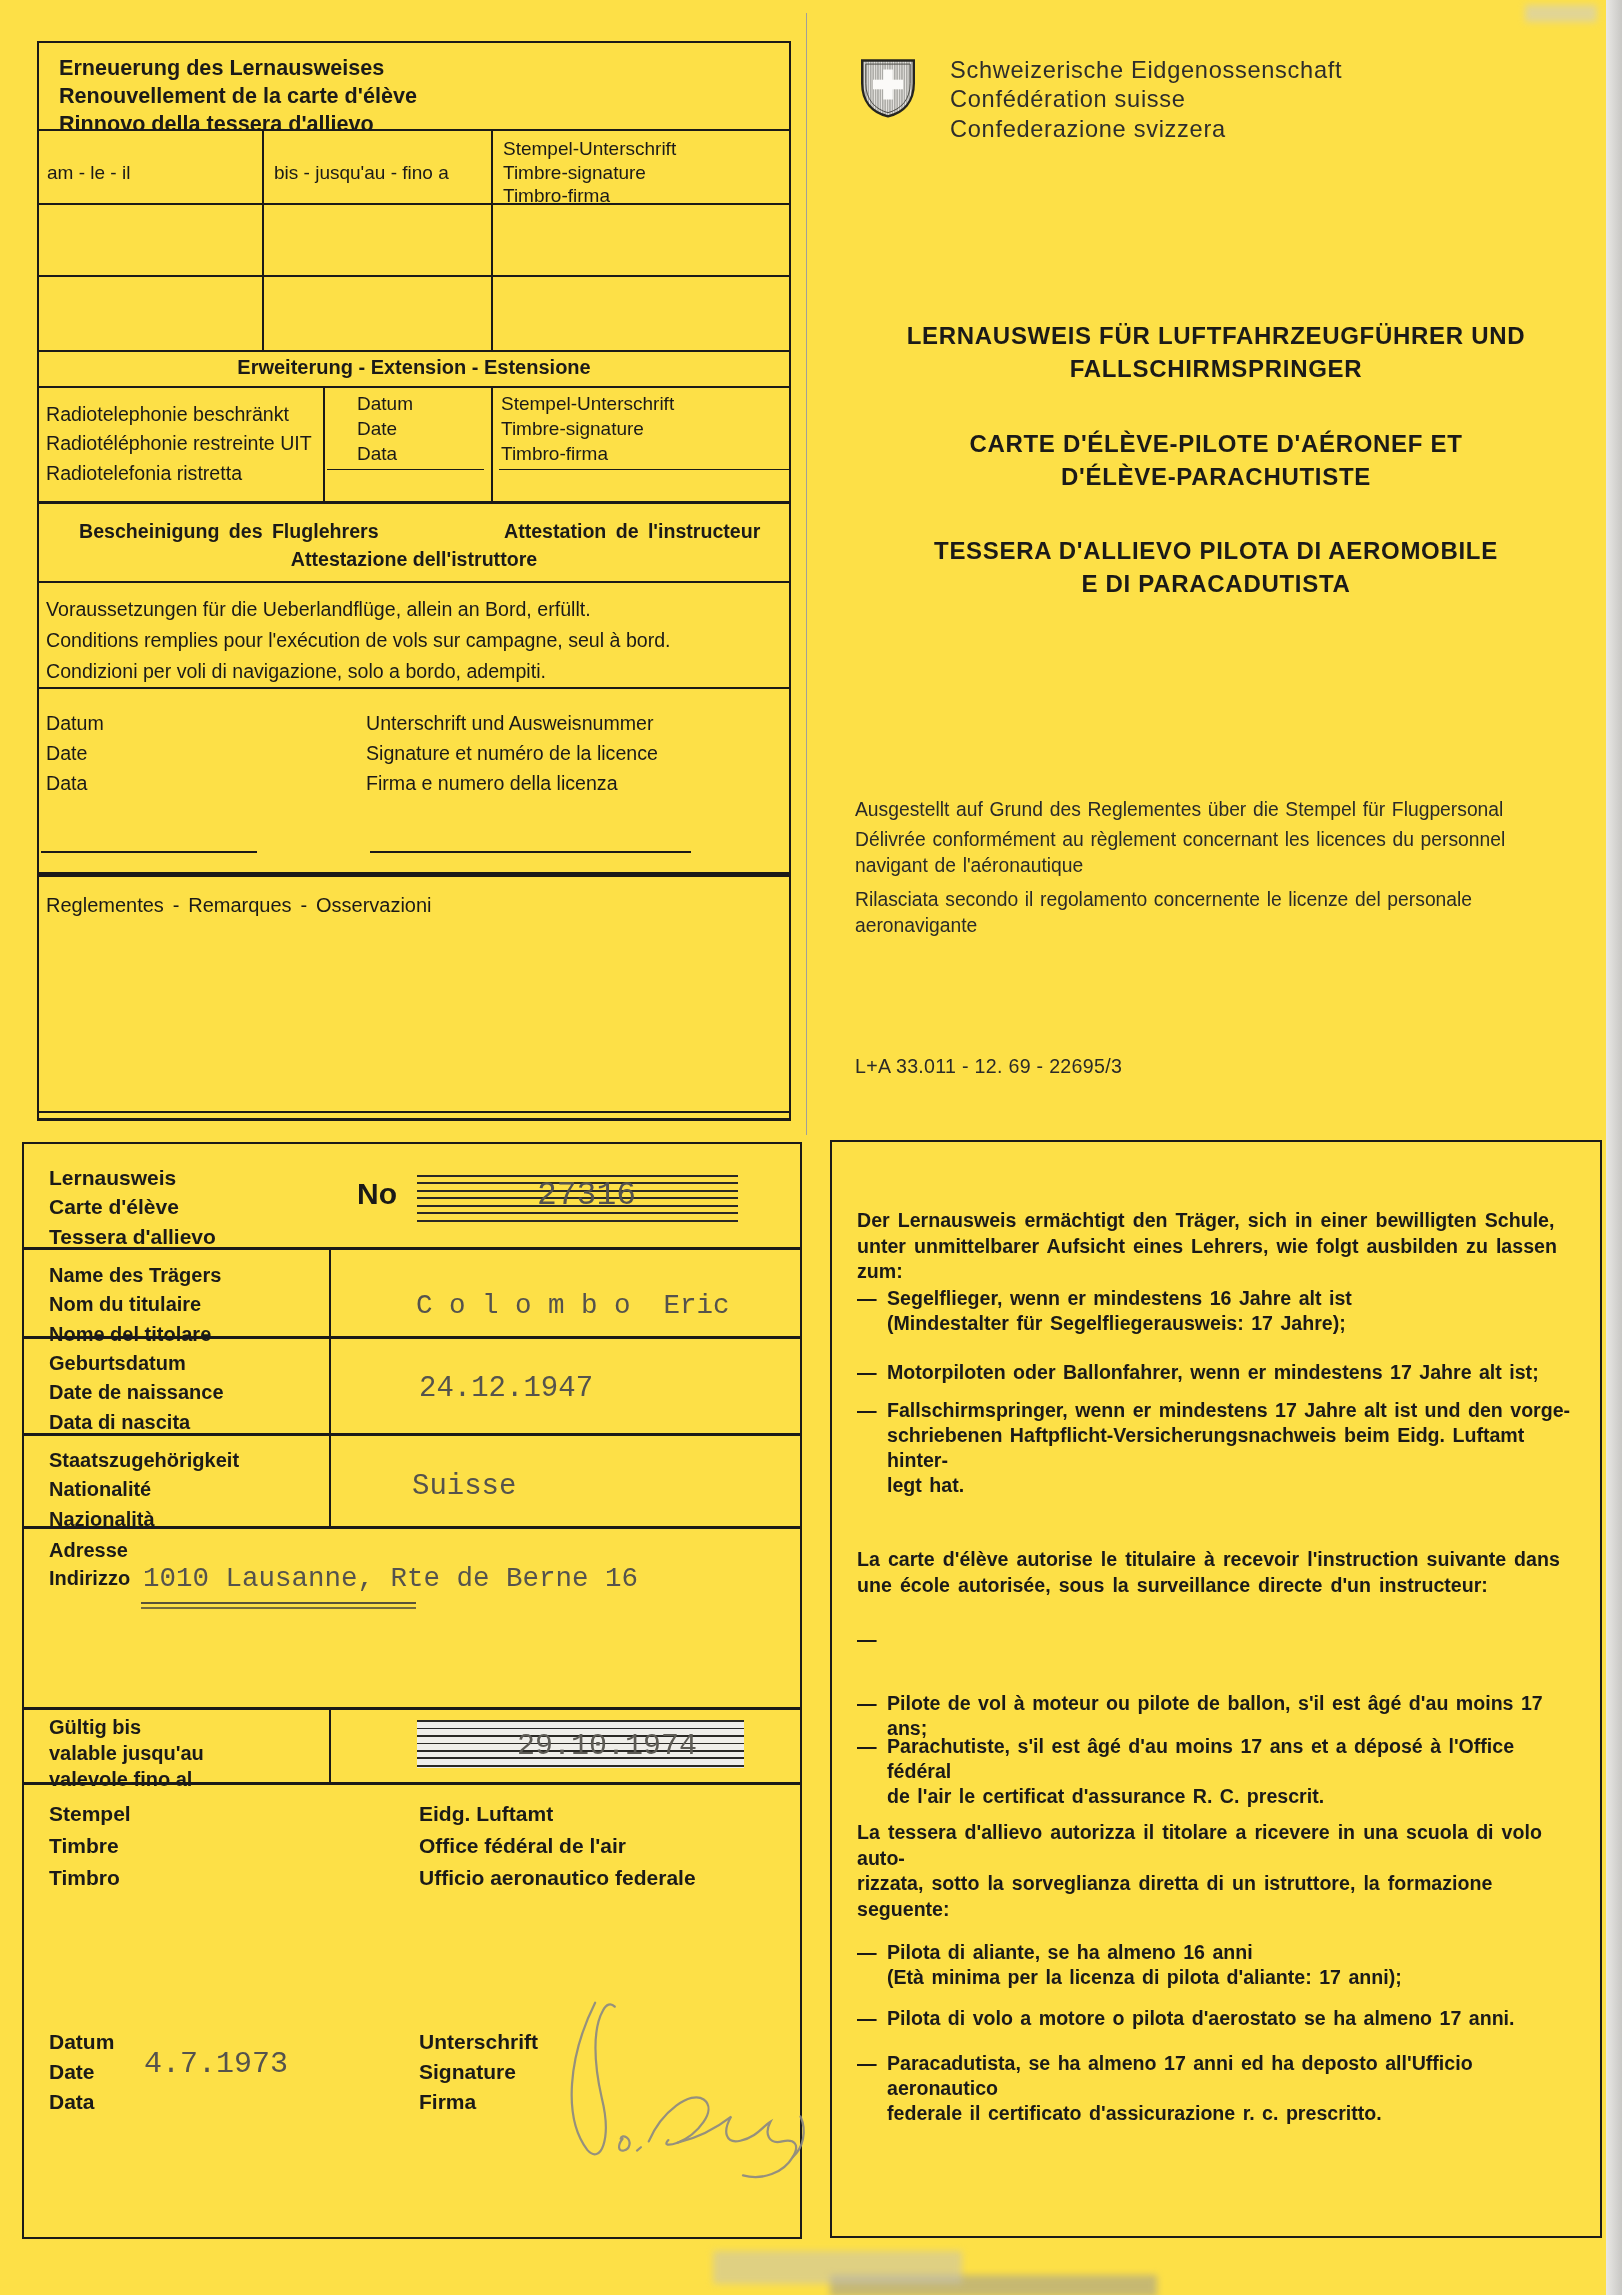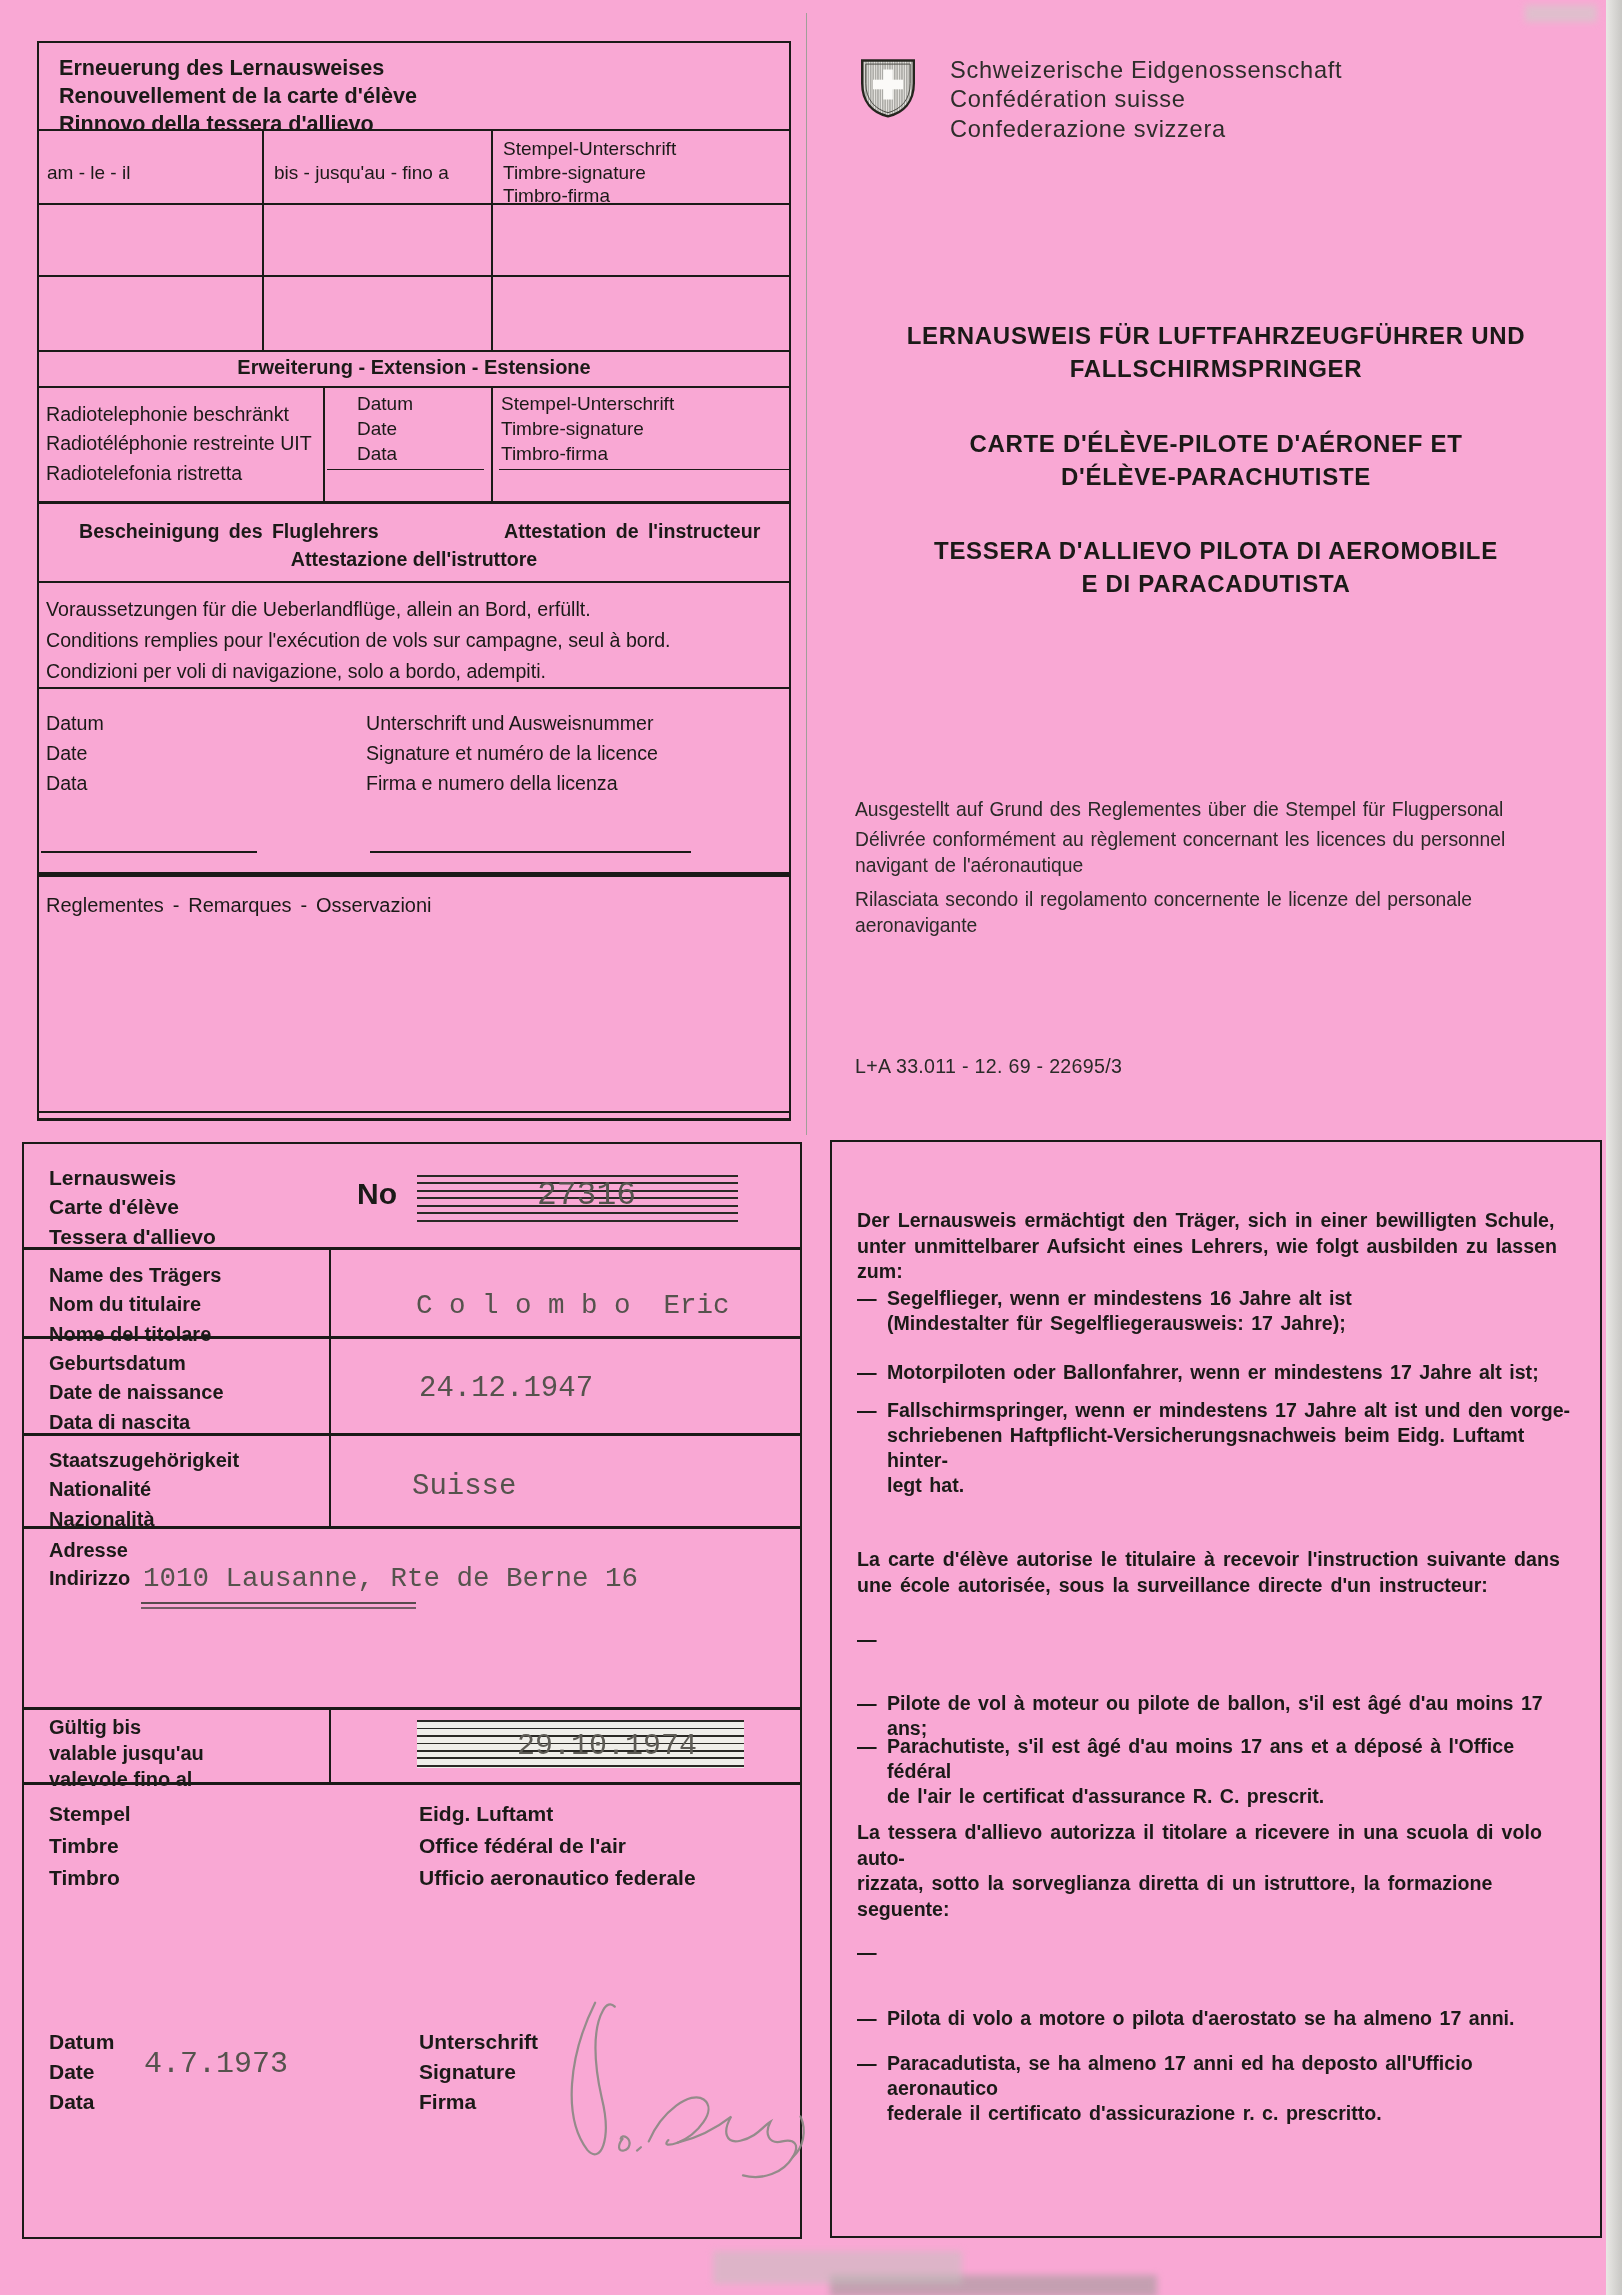--- a/index.html
+++ b/index.html
@@ -1,16 +1,16 @@
 <!DOCTYPE html>
 <html style="font-size:10.5px"><head>
 <meta charset="utf-8">
 <style>
   html,body{margin:0;padding:0;background:#e8e7e4;}
-  .page{position:relative;width:1623px;height:2295px;background:#f9a8d4;
+  .page{position:relative;width:1623px;height:2295px;background:#fde047;
         font-family:"Liberation Sans","DejaVu Sans",sans-serif;color:#1b1a18;overflow:hidden;}
   .abs{position:absolute;}
   .t{position:absolute;white-space:pre-line;}
   .b{font-weight:bold;}
   .mono{position:absolute;font-family:"Liberation Mono","DejaVu Sans Mono",monospace;
         color:#55534d;white-space:pre;}
   .frame{position:absolute;border:2.6px solid #1b1a18;box-sizing:border-box;}
   .hl{position:absolute;height:2px;background:#1b1a18;}
   .vl{position:absolute;width:2px;background:#1b1a18;}
   .hatch{position:absolute;background:repeating-linear-gradient(180deg,#2a2925 0 1.7px,rgba(0,0,0,0) 1.7px 7.5px);}
@@ -220,20 +220,22 @@
   <div class="item" style="left:857px;top:1734px;width:722px;">
     <span class="dash">—</span>
     <span class="itx">Parachutiste, s'il est âgé d'au moins 17 ans et a déposé à l'Office fédéral
 de l'air le certificat d'assurance R. C. prescrit.</span>
   </div>
 
   <div class="intro" style="left:857px;top:1820px;width:722px;">La tessera d'allievo autorizza il titolare a ricevere in una scuola di volo auto-
 rizzata, sotto la sorveglianza diretta di un istruttore, la formazione seguente:</div>
   <div class="item" style="left:857px;top:1940px;width:722px;">
     <span class="dash">—</span>
+    <span class="itx">Pilota di aliante, se ha almeno 16 anni
+(Età minima per la licenza di pilota d'aliante: 17 anni);</span>
   </div>
   <div class="item" style="left:857px;top:2006px;width:722px;">
     <span class="dash">—</span>
     <span class="itx">Pilota di volo a motore o pilota d'aerostato se ha almeno 17 anni.</span>
   </div>
   <div class="item" style="left:857px;top:2051px;width:722px;">
     <span class="dash">—</span>
     <span class="itx">Paracadutista, se ha almeno 17 anni ed ha deposto all'Ufficio aeronautico
 federale il certificato d'assicurazione r. c. prescritto.</span>
   </div>

